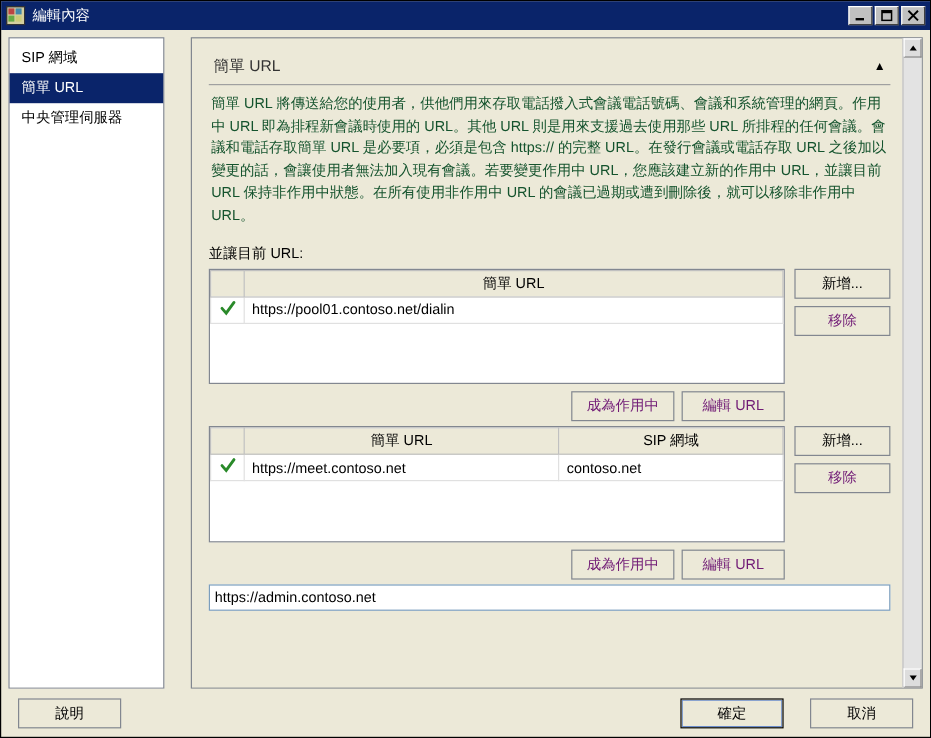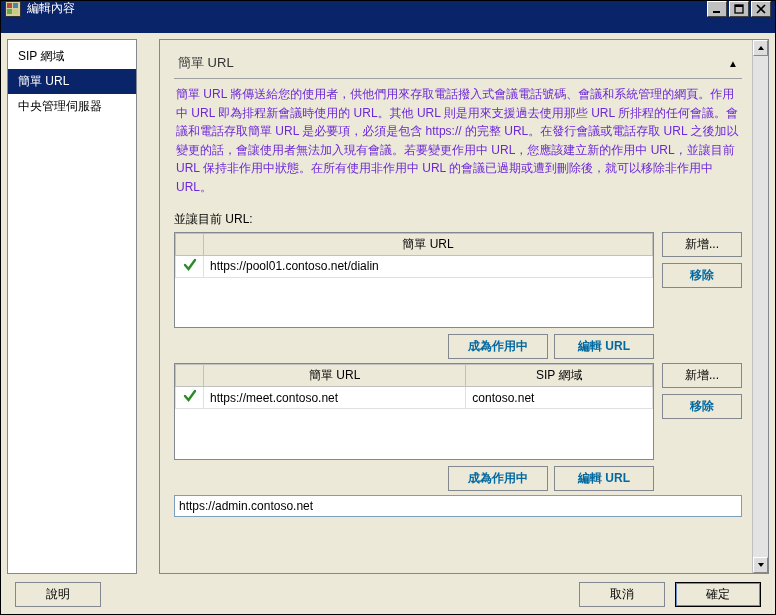--- a/index.html
+++ b/index.html
@@ -1,56 +1,56 @@
 <!DOCTYPE html>
 <html><head>
 <meta charset="utf-8">
 <style>
   * { box-sizing: border-box; }
   html, body { margin:0; padding:0; font-family: "Microsoft JhengHei", "Segoe UI", sans-serif; font-size:12px; background:#ece9d8; }
   .window { width:776px; height:615px; display:flex; flex-direction:column; border:1px solid #000; background:#ece9d8; position:relative; }
-  .titlebar { background:linear-gradient(#0a246a,#0a246a); color:#fff; height:24px; display:flex; align-items:flex-end; padding:16px 4px; }
+  .titlebar { background:linear-gradient(#0a246a,#0a246a); color:#fff; height:24px; display:flex; align-items:flex-start; padding:4px 4px; }
   .titlebar .appicon { width:16px; height:16px; margin-right:6px; display:inline-block; position:relative; }
   .titlebar .appicon::before { content:""; position:absolute; inset:0; background:
       linear-gradient(#d4cfa0,#d4cfa0); border:1px solid #333; }
   .titlebar .appicon::after { content:""; position:absolute; left:2px; top:2px; width:5px; height:5px; background:#b44; box-shadow:6px 0 0 #48a, 0 6px 0 #6a4, 6px 6px 0 #cc7; }
   .titlebar .title { flex:1; font-size:12px; }
   .winbtns { display:flex; gap:2px; }
   .winbtn { width:20px; height:16px; background:#c0c0c0; border:1px solid #fff; border-right-color:#404040; border-bottom-color:#404040; display:flex; align-items:center; justify-content:center; }
   .winbtn svg { width:10px; height:10px; }
   .body { flex:1; display:flex; padding:6px 6px 0 6px; gap:22px; overflow:hidden; }
   .sidebar { width:130px; border:1px solid #828790; background:#fff; padding:4px 0; }
   .sidebar-item { padding:4px 10px; cursor:default; }
   .sidebar-item.selected { background:#0a246a; color:#fff; }
   .main { flex:1; border:1px solid #828790; background:#ece9d8; position:relative; display:flex; }
   .scroll { overflow:hidden; flex:1; padding:6px 10px 6px 14px; }
   .scrollbar { width:16px; background:#e3e3e3; border-left:1px solid #c0c0c0; display:flex; flex-direction:column; }
   .sb-btn { height:16px; background:#ddd; border:1px solid #fff; border-right-color:#888; border-bottom-color:#888; display:flex; align-items:center; justify-content:center; }
   .sb-track { flex:1; }
   .section-header { display:flex; align-items:center; border-bottom:1px solid #a0a0a0; padding:8px 4px 6px; margin-bottom:6px; }
   .section-header .secTitle { flex:1; font-size:13px; color:#333; }
   .section-header .caret { font-size:10px; }
-  .desc { font-size:12px; color:#6d28d9; line-height:1.55; margin:4px 2px 14px; }
+  .desc { font-size:12px; color:#14532d; line-height:1.55; margin:4px 2px 14px; }
   .group-label { margin:10px 0 4px; }
   .url-group { display:flex; gap:8px; align-items:flex-start; }
   .url-table-wrap { flex:1; background:#fff; border:1px solid #828790; }
   .url-table { width:100%; border-collapse:collapse; }
   .url-table th { background:#ece9d8; border:1px solid #c0c0c0; font-weight:normal; padding:2px 6px; text-align:center; font-size:12px; }
   .url-table td { border:1px solid #e0e0e0; padding:2px 6px; font-size:12px; }
   .url-table td.chk { width:28px; text-align:center; }
   .url-table td.chk svg { width:14px; height:14px; }
   .url-table .empty-row td { height:50px; border:none; }
   .side-btns { width:80px; display:flex; flex-direction:column; gap:6px;justify-content:center; }
   .btn { background:#ece9d8; border:1px solid #828790; padding:3px 4px; text-align:center; cursor:default; font-size:12px; }
-  .btn.disabled { color:#0369a1;font-weight:bold; }
+  .btn.disabled { color:#701a75; }
   .row-btns { display:flex; gap:6px; justify-content:flex-end; margin:6px 88px 4px 0; }
-  .row-btns .btn { width:100px; }
+  .row-btns .btn { width:86px; }
   .input-line { margin-top:4px; }
   .txt { width:100%; border:1px solid #7b9ebd; padding:3px 4px; font-size:12px; background:#fff; font-family:inherit; }
-  .footer { height:40px; display:flex; align-items:center; padding:0 14px; gap:10px; }
+  .footer { height:40px; display:flex; align-items:center; padding:0 14px; gap:22px; }
   .footer .spacer { flex:1; }
   .footer .fbtn { width:86px; padding:3px 4px; background:#ece9d8; border:1px solid #828790; text-align:center; }
   .footer .fbtn.primary { border:1px solid #000; box-shadow:inset 0 0 0 1px #6a8ccb; }
 </style>
 </head>
 <body>
 
 <div class="window">
 
   <div class="titlebar">
@@ -186,17 +186,17 @@
             </svg>
         </div>
       </div>
     </div>
 
   </div>
 
   <div class="footer">
     <div class="fbtn">說明</div>
     <div class="spacer"></div>
+    <div class="fbtn primary">確定</div>
     <div class="fbtn">取消</div>
-    <div class="fbtn primary">確定</div>
   </div>
 
 </div>
 
 </body></html>

